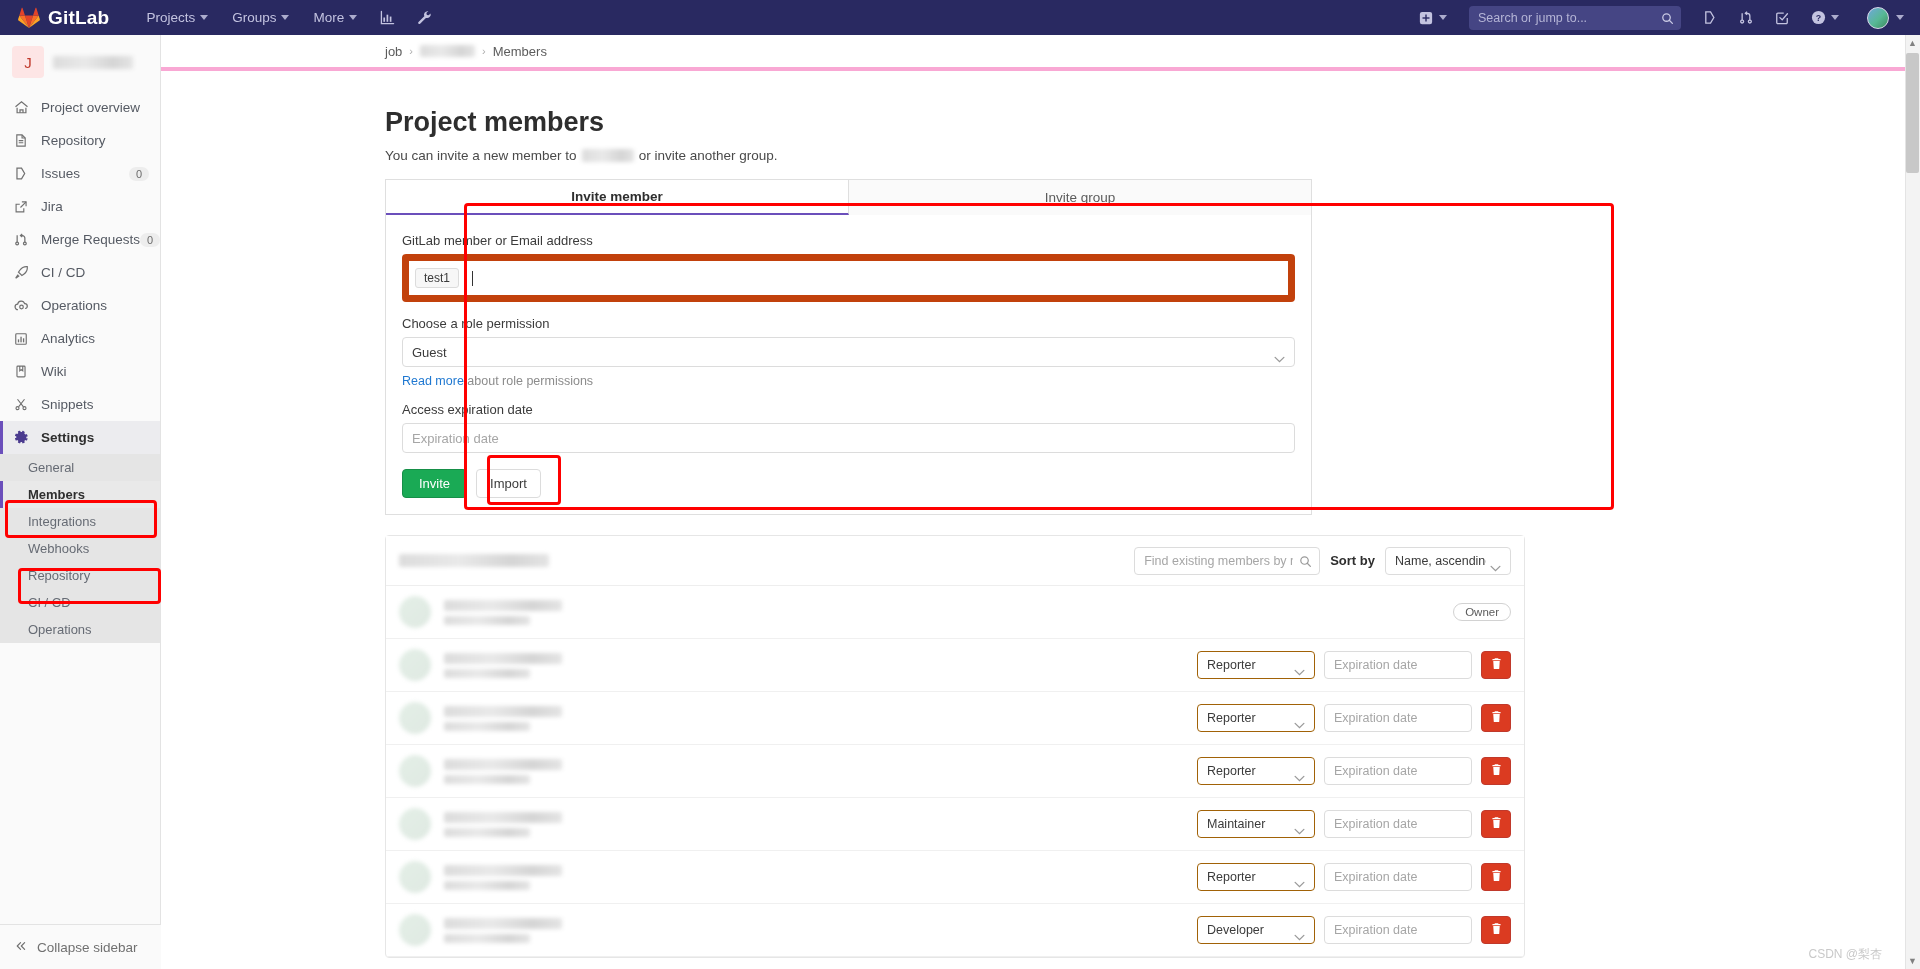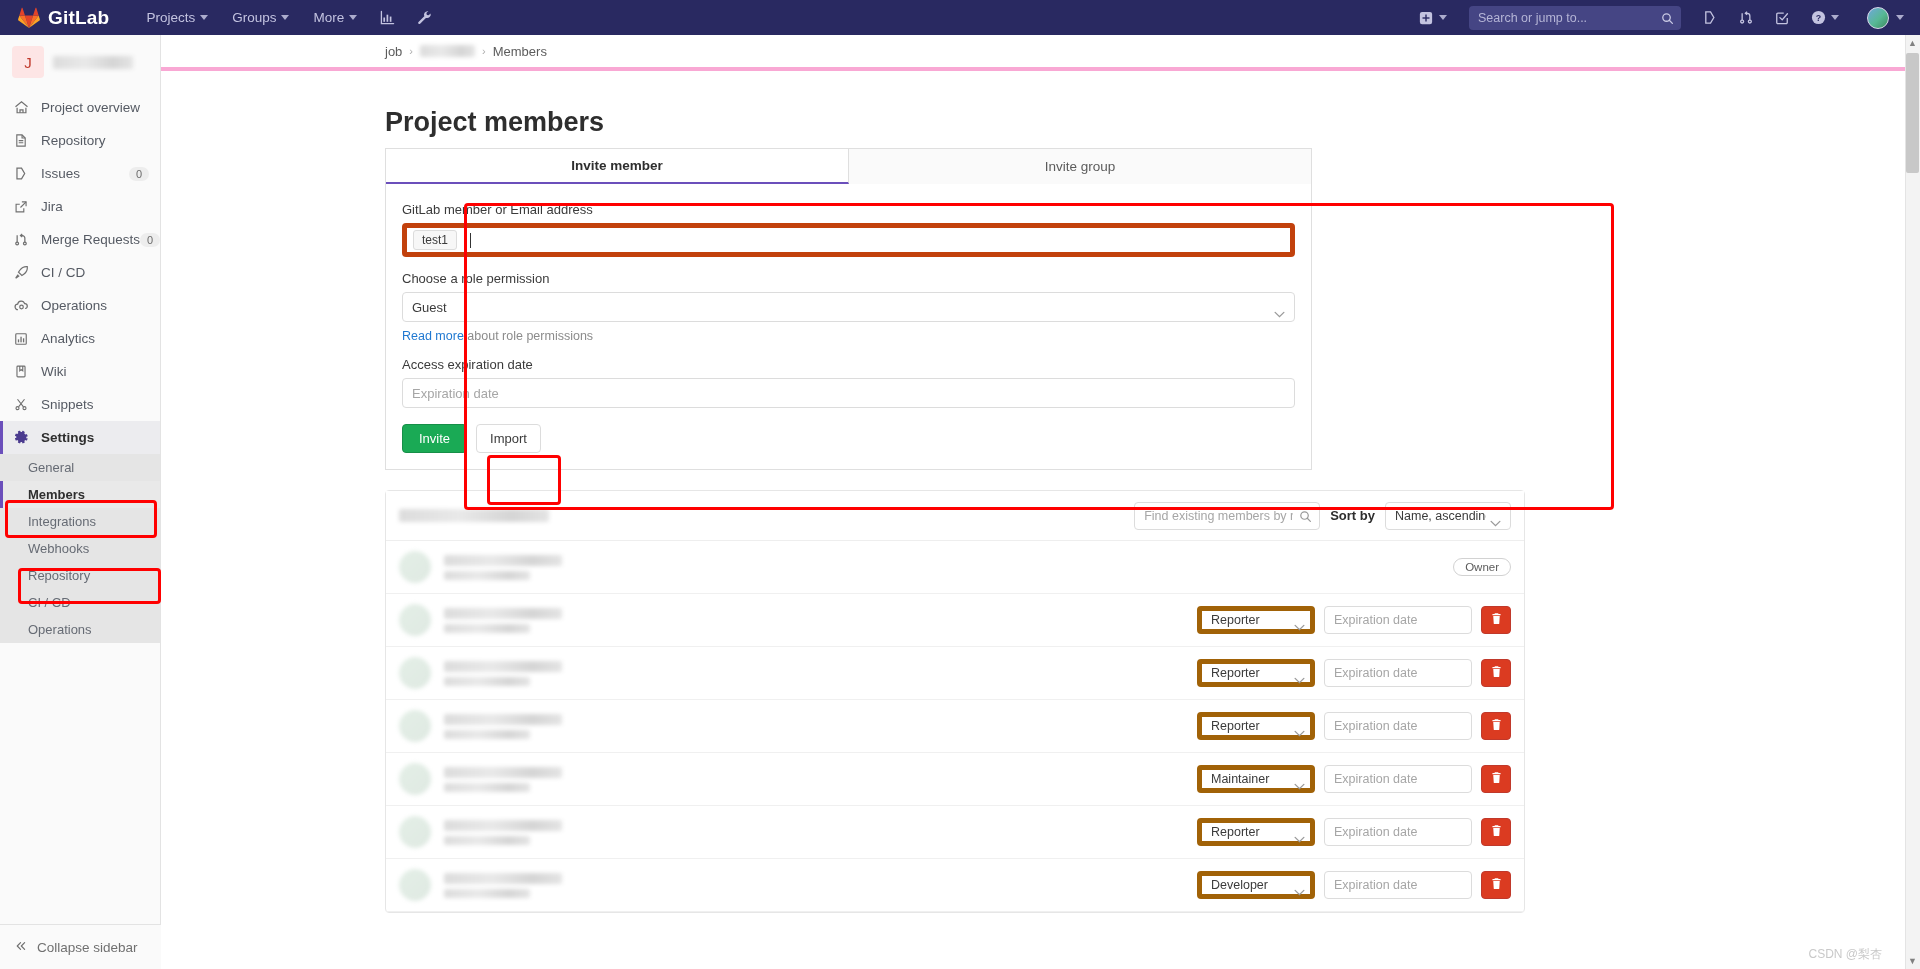--- a/index.html
+++ b/index.html
@@ -201,22 +201,22 @@
   .f-input {
     width: 100%; height: 30px;
     border: 1px solid #dcdcdc; border-radius: 4px;
     font-size: 13px; color: #3b3b3b;
     padding: 0 9px; outline: none;
     font-family: "Liberation Sans", sans-serif;
     background: #fff;
   }
   .f-input::placeholder { color: #a6a6a6; }
   .token-field {
-    width: 100%; height: 34px;
-    border: 5px solid #c2410c; border-radius: 4px;
+    width: 100%; height: 48px;
+    border: 7px solid #c2410c; border-radius: 4px;
     display: flex; align-items: center;
     padding: 0 6px; background: #fff;
   }
   .token {
     background: #f7f7f7; border: 1px solid #dcdcdc;
     border-radius: 3px; font-size: 12px; color: #3b3b3b;
     padding: 2px 8px;
   }
   .caret-blink {
     width: 1px; height: 15px; background: #333;
@@ -305,21 +305,21 @@
     background: linear-gradient(135deg,#e4efe7,#dfe9e2);
     filter: blur(2px);
   }
   .m-info { margin-left: 13px; display: flex; flex-direction: column; gap: 5px; }
   .m-name { height: 11px; width: 118px; }
   .m-meta { height: 9px; width: 86px; }
   .m-right { margin-left: auto; display: flex; align-items: center; gap: 9px; }
   .role-wrap { position: relative; width: 118px; }
   .role-select {
     width: 118px; height: 28px;
-    border: 5px solid #a16207; border-radius: 4px;
+    border: 1px solid #a16207; border-radius: 4px;
     font-size: 12.5px; color: #3b3b3b;
     padding: 0 24px 0 9px; background: #fff;
     appearance: none; -webkit-appearance: none; cursor: pointer;
     outline: none; font-family: "Liberation Sans", sans-serif;
   }
   .exp-input {
     width: 148px; height: 28px;
     border: 1px solid #dcdcdc; border-radius: 4px;
     font-size: 12.5px; padding: 0 9px; outline: none;
     color: #3b3b3b; font-family: "Liberation Sans", sans-serif;
@@ -606,20 +606,25 @@
     <a>job</a>
     <span class="bc-sep">›</span>
     <span class="blur-bar" style="display:inline-block;width:55px;height:12px;"></span>
     <span class="bc-sep">›</span>
     <a>Members</a>
   </div>
 
   <div class="content-wrap">
     <div class="page-title">Project members</div>
 
+    <div class="page-sub">
+      <span>You can invite a new member to</span>
+      <span class="blur-bar" style="display:inline-block;width:52px;height:13px;"></span>
+      <span>or invite another group.</span>
+    </div>
 
     <div class="panel">
       <div class="tabs">
         <div class="tab active">Invite member</div>
         <div class="tab">Invite group</div>
       </div>
 
       <div class="form-box">
         <div class="f-label">GitLab member or Email address</div>
         <div class="token-field">

